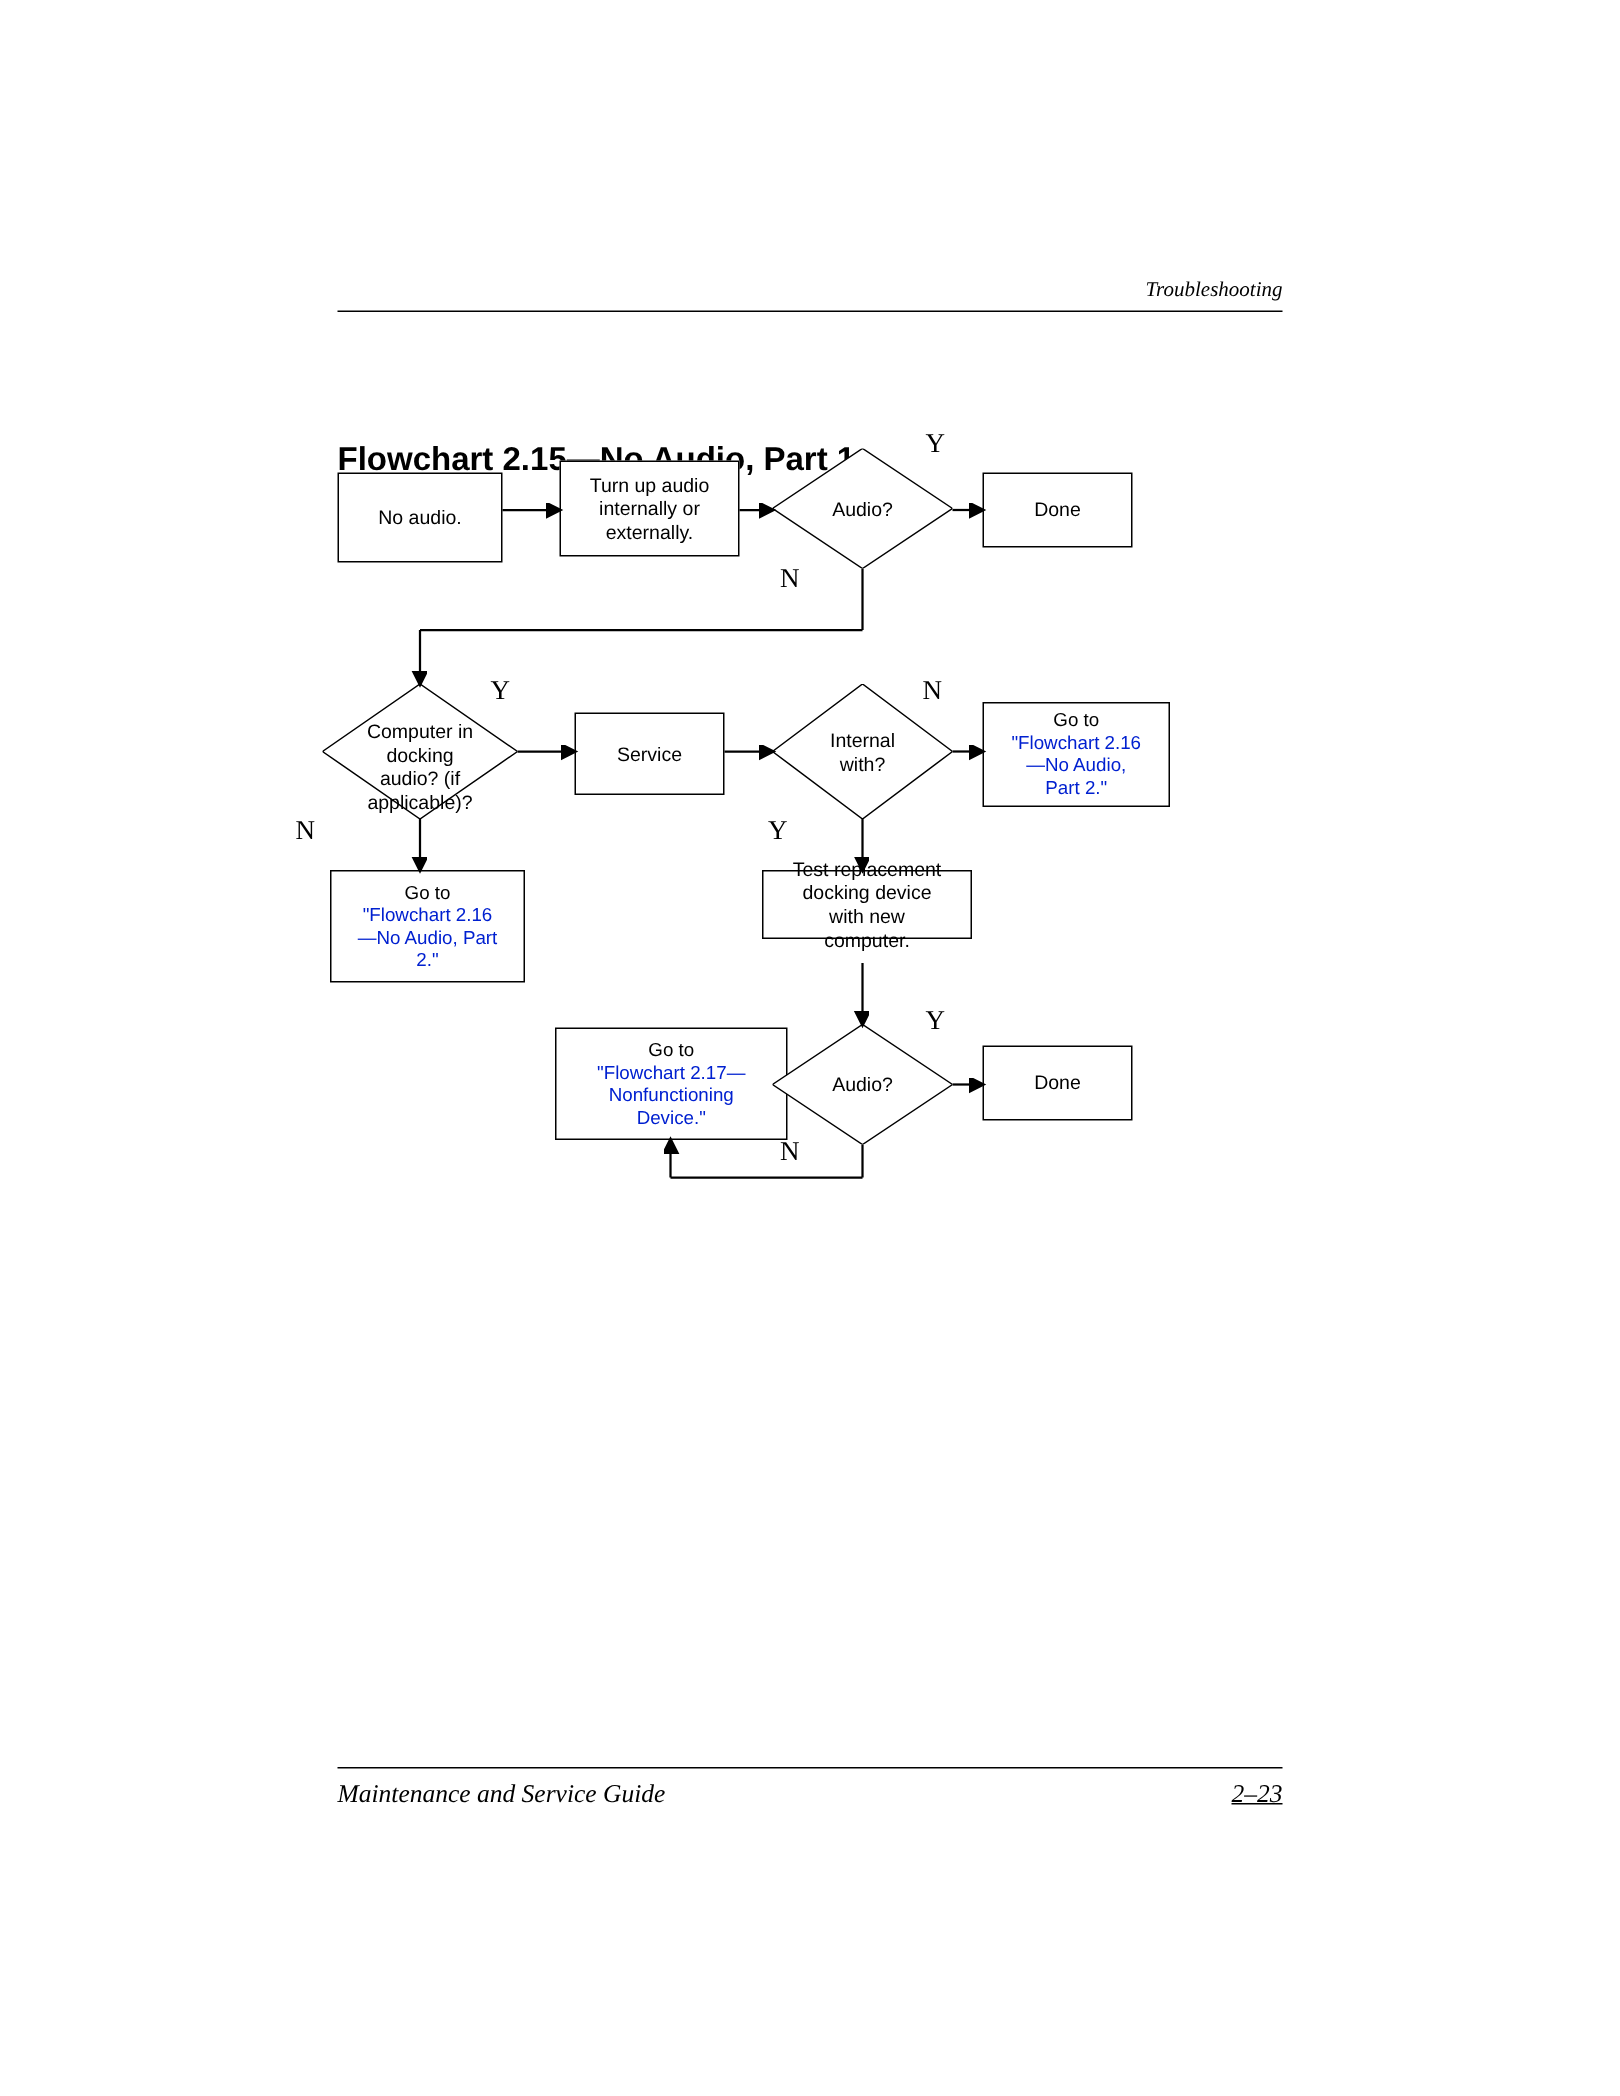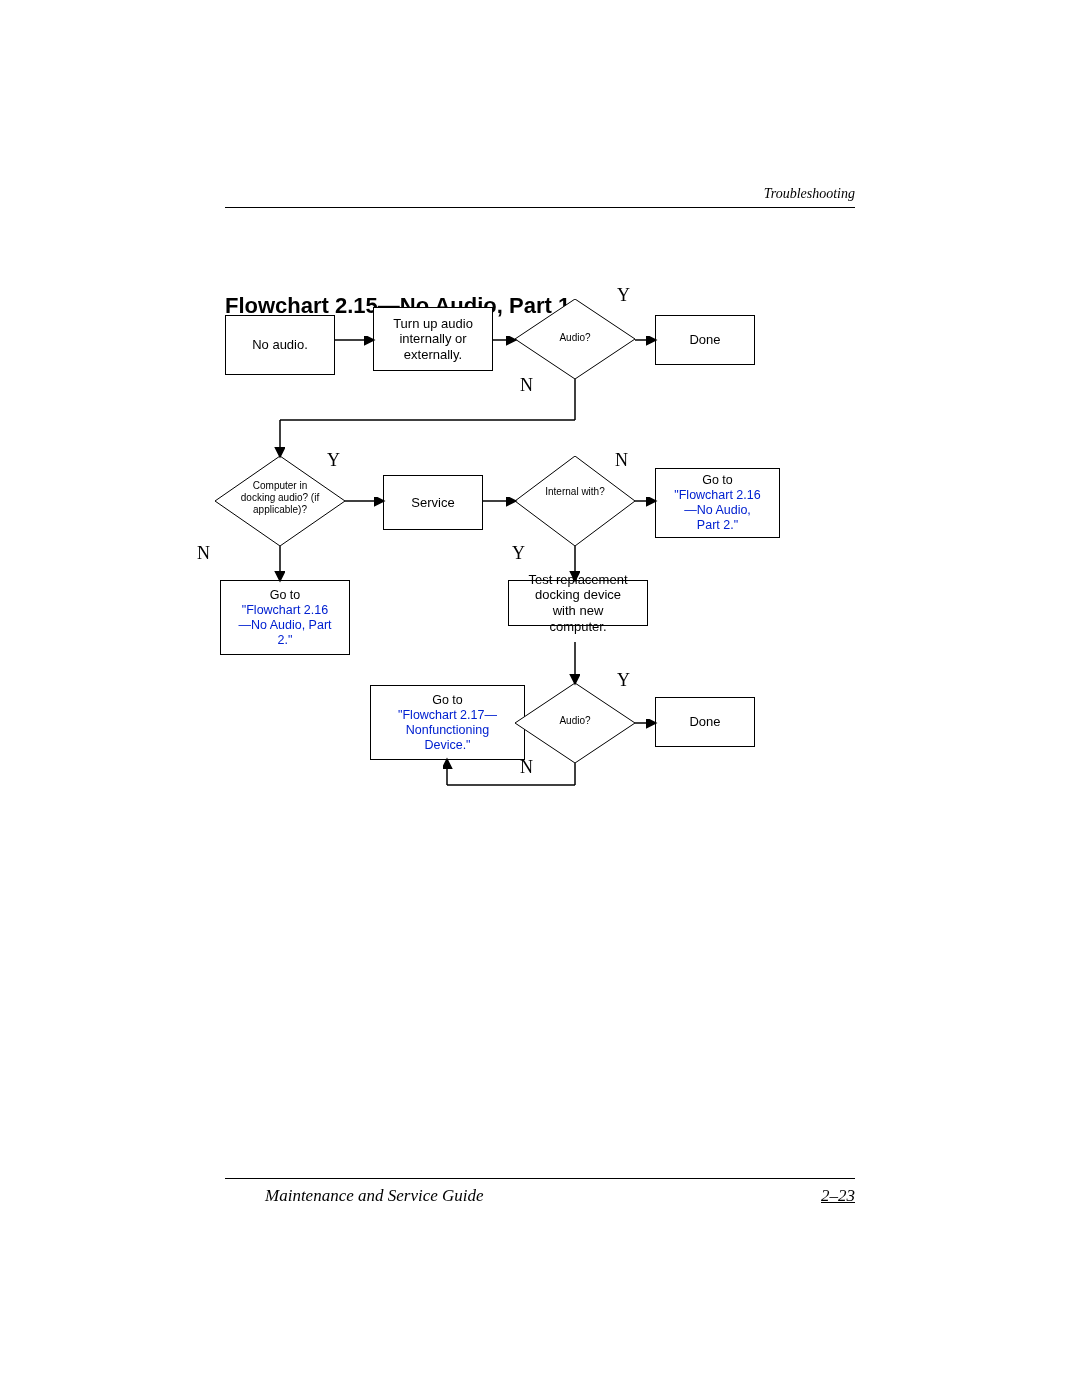--- a/index.html
+++ b/index.html
@@ -52,35 +52,34 @@
     justify-content: center;
     text-align: center;
     font-size: 13px;
     line-height: 1.2;
     padding: 16px;
     box-sizing: border-box;
   }
   .dtext {
     position: absolute;
     text-align: center;
-    font-size: 10px;
+    font-size: 13px;
     line-height: 1.2;
   }
   .ylabel, .nlabel {
     position: absolute;
     font-family: 'Times New Roman', serif;
     font-size: 18px;
   }
   .link { color: #0020d0; }
   .footer-text {
     position: absolute;
     font-style: italic;
     font-family: Georgia, 'Times New Roman', serif;
     font-size: 17px;
-    margin-left: 40px;
   }
   svg.conn { position:absolute; left:0; top:0; width:100%; height:100%; overflow:visible; }
   svg.conn line, svg.conn path { stroke:#000; stroke-width:1.5; fill:none; }
   svg.conn .arrow { fill:#000; }
 </style>
 </head>
 <body>
 
 <div class="page">
   <div class="header-line" style="top:207px;"></div>

